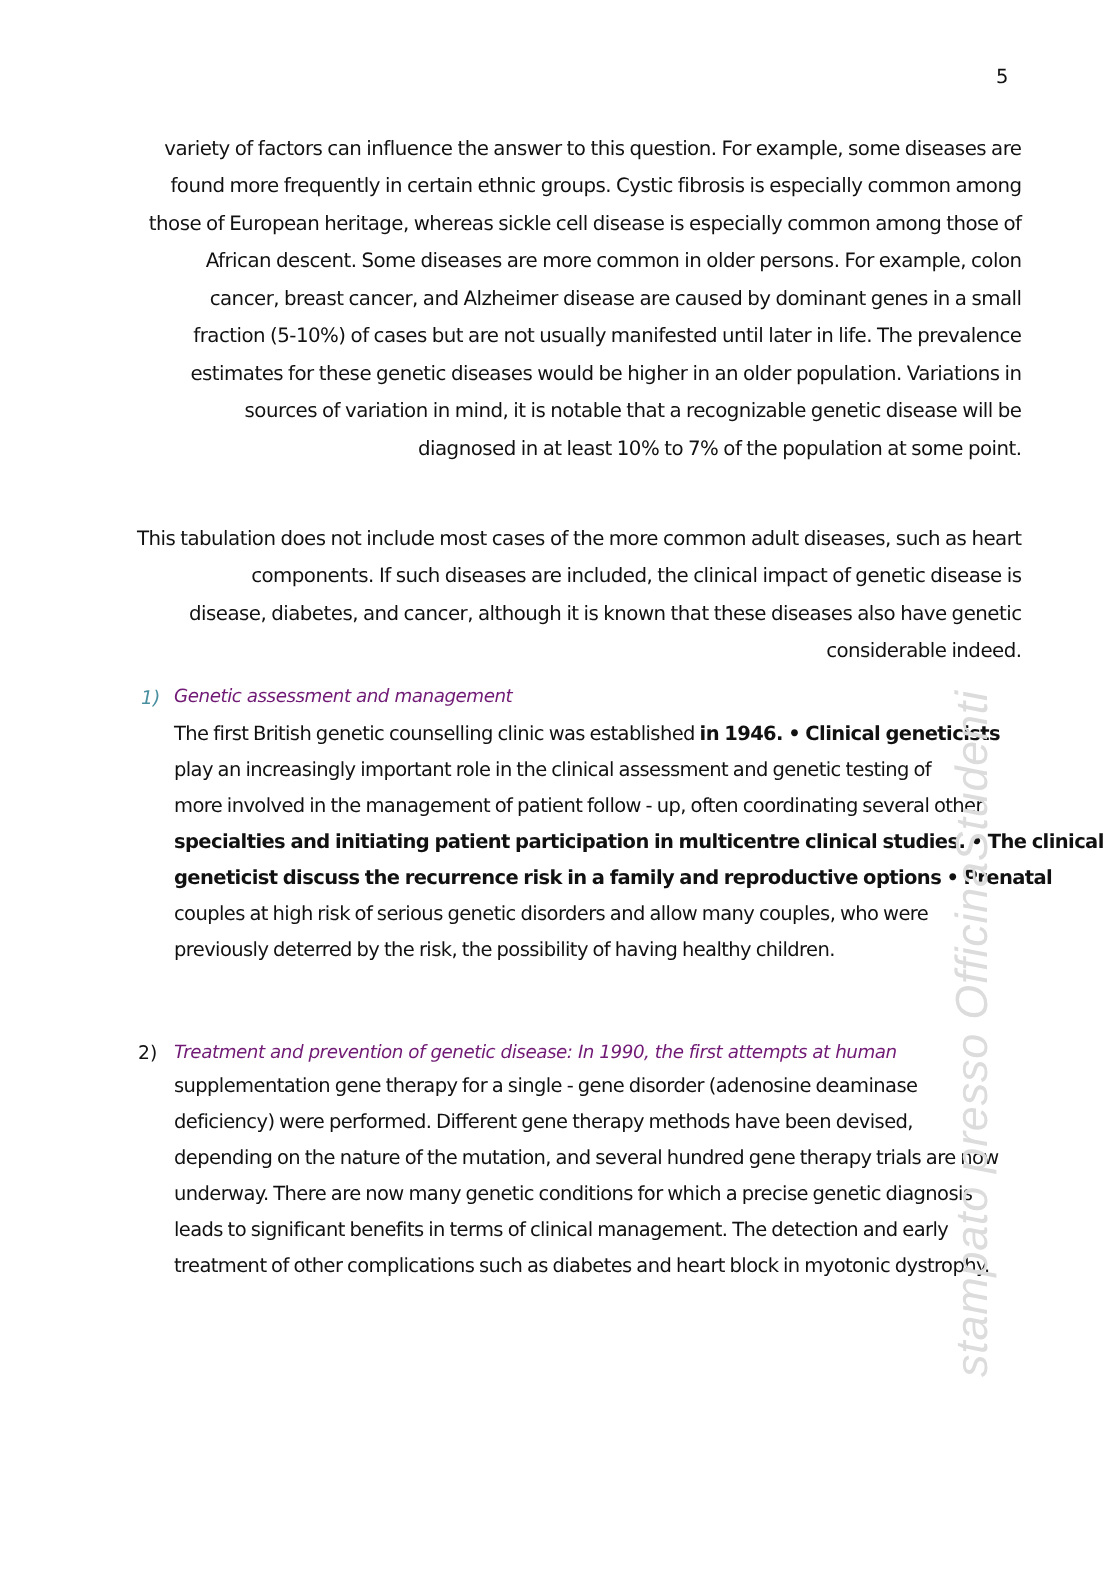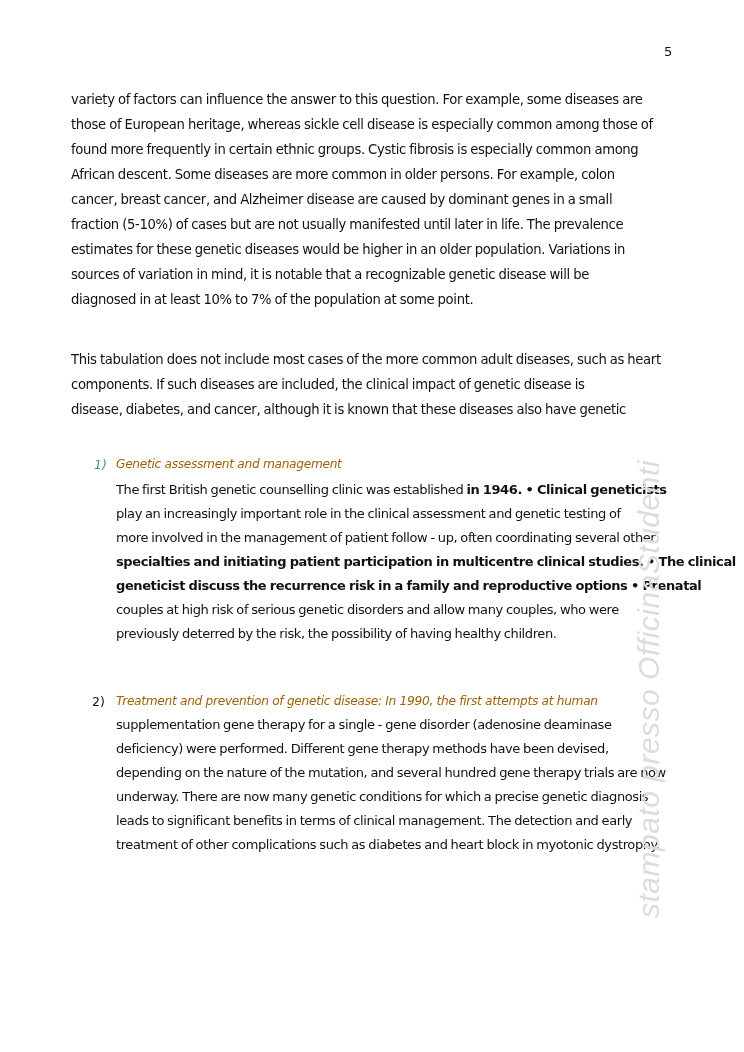--- a/index.html
+++ b/index.html
@@ -1,56 +1,57 @@
 <!DOCTYPE html>
 <html><head>
 <meta charset="utf-8">
 <style>
   html, body { margin: 0; padding: 0; background: #ffffff; }
   body { width: 744px; height: 1052px; position: relative; overflow: hidden;
          font-family: "DejaVu Sans", sans-serif; color: #111; }
   .page-number { position: absolute; top: 44px; left: 664px; font-size: 13px; }
-  .para { position: absolute; left: 71px; width: 610px; font-size: 13.2px; line-height: 25px; letter-spacing: -0.35px; word-spacing: -0.5px; }
+  .para { position: absolute; left: 71px; width: 610px; font-size: 13.2px; line-height: 25px; letter-spacing: -0.35px; word-spacing: -0.5px; text-align: right; }
   .line { display: block; white-space: nowrap; }
   #p1 { top: 87px; }
   #p2 { top: 347px; }
-  .list-heading { position: absolute; font-size: 12.2px; font-style: italic; color: #a16207; white-space: nowrap; letter-spacing: -0.3px; }
+  .list-heading { position: absolute; font-size: 12.2px; font-style: italic; color: #701a75; white-space: nowrap; letter-spacing: -0.3px; }
   .num { position: absolute; font-size: 12.5px; white-space: nowrap; }
   #h1-num { top: 457px; left: 94px; color: #4a8fa0; font-style: italic; }
   #h1-text { top: 457px; left: 116px; }
   #h2-num { top: 694px; left: 92px; color: #111; }
   #h2-text { top: 694px; left: 116px; }
   .body-block { position: absolute; left: 116px; width: 560px; font-size: 13px; line-height: 24px; letter-spacing: -0.4px; word-spacing: -0.6px; }
   #b1 { top: 478px; }
   #b2 { top: 713px; }
   b { font-weight: bold; }
   .watermark { position: absolute; left: 632px; top: 918px; transform-origin: 0 0; transform: rotate(-90deg);
                font-size: 30px; font-style: italic; color: #dcdcdc; white-space: nowrap; letter-spacing: 0.5px; font-family: "Liberation Sans", sans-serif; }
 </style>
 </head>
 <body>
 
 <div>
   <div class="page-number">5</div>
 
   <div class="para" id="p1">
       <span class="line">variety of factors can influence the answer to this question. For example, some diseases are</span>
+      <span class="line">found more frequently in certain ethnic groups. Cystic fibrosis is especially common among</span>
       <span class="line">those of European heritage, whereas sickle cell disease is especially common among those of</span>
-      <span class="line">found more frequently in certain ethnic groups. Cystic fibrosis is especially common among</span>
       <span class="line">African descent. Some diseases are more common in older persons. For example, colon</span>
       <span class="line">cancer, breast cancer, and Alzheimer disease are caused by dominant genes in a small</span>
       <span class="line">fraction (5-10%) of cases but are not usually manifested until later in life. The prevalence</span>
       <span class="line">estimates for these genetic diseases would be higher in an older population. Variations in</span>
       <span class="line">sources of variation in mind, it is notable that a recognizable genetic disease will be</span>
       <span class="line">diagnosed in at least 10% to 7% of the population at some point.</span>
     </div>
   <div class="para" id="p2">
       <span class="line">This tabulation does not include most cases of the more common adult diseases, such as heart</span>
       <span class="line">components. If such diseases are included, the clinical impact of genetic disease is</span>
       <span class="line">disease, diabetes, and cancer, although it is known that these diseases also have genetic</span>
+      <span class="line">considerable indeed.</span>
     </div>
 
   <span class="num" id="h1-num">1)</span>
   <span class="list-heading" id="h1-text">Genetic assessment and management</span>
   <div class="body-block" id="b1">
       <span class="line"><span>The first British genetic counselling clinic was established </span><b>in 1946. • Clinical geneticists</b></span>
       <span class="line"><span>play an increasingly important role in the clinical assessment and genetic testing of</span></span>
       <span class="line"><span>more involved in the management of patient follow - up, often coordinating several other</span></span>
       <span class="line"><b>specialties and initiating patient participation in multicentre clinical studies. • The clinical</b></span>
       <span class="line"><b>geneticist discuss the recurrence risk in a family and reproductive options • Prenatal</b></span>

